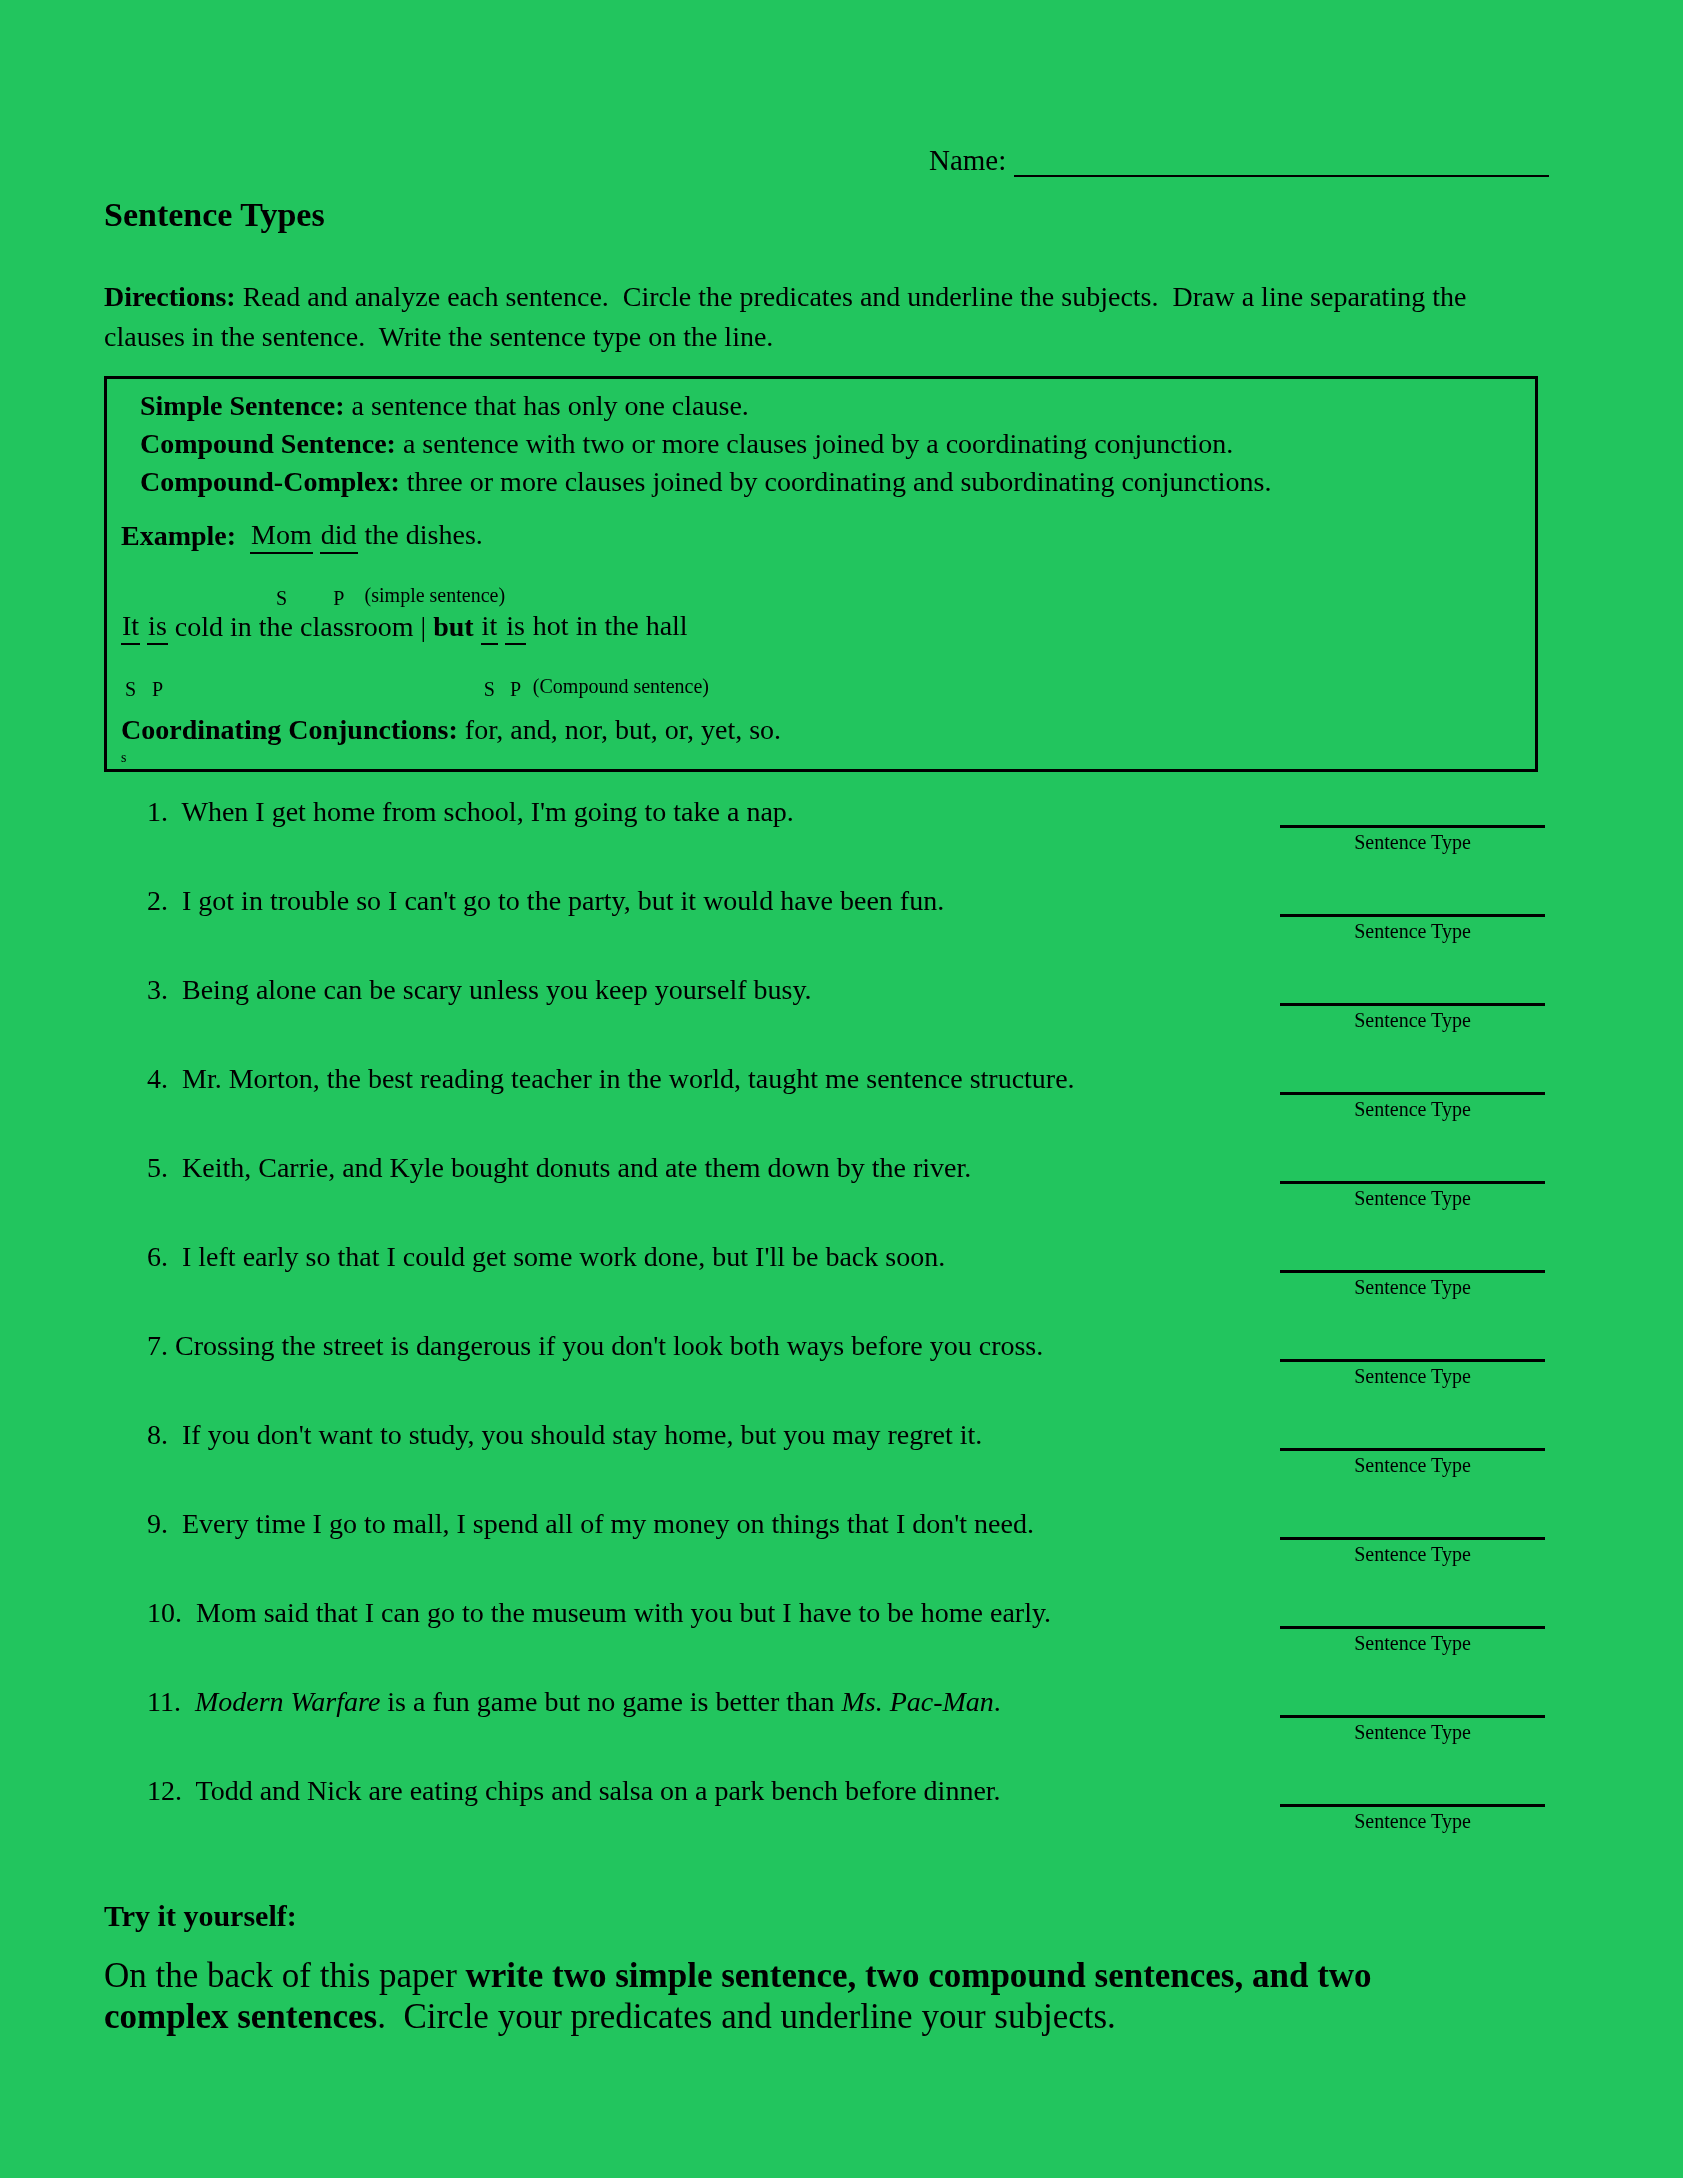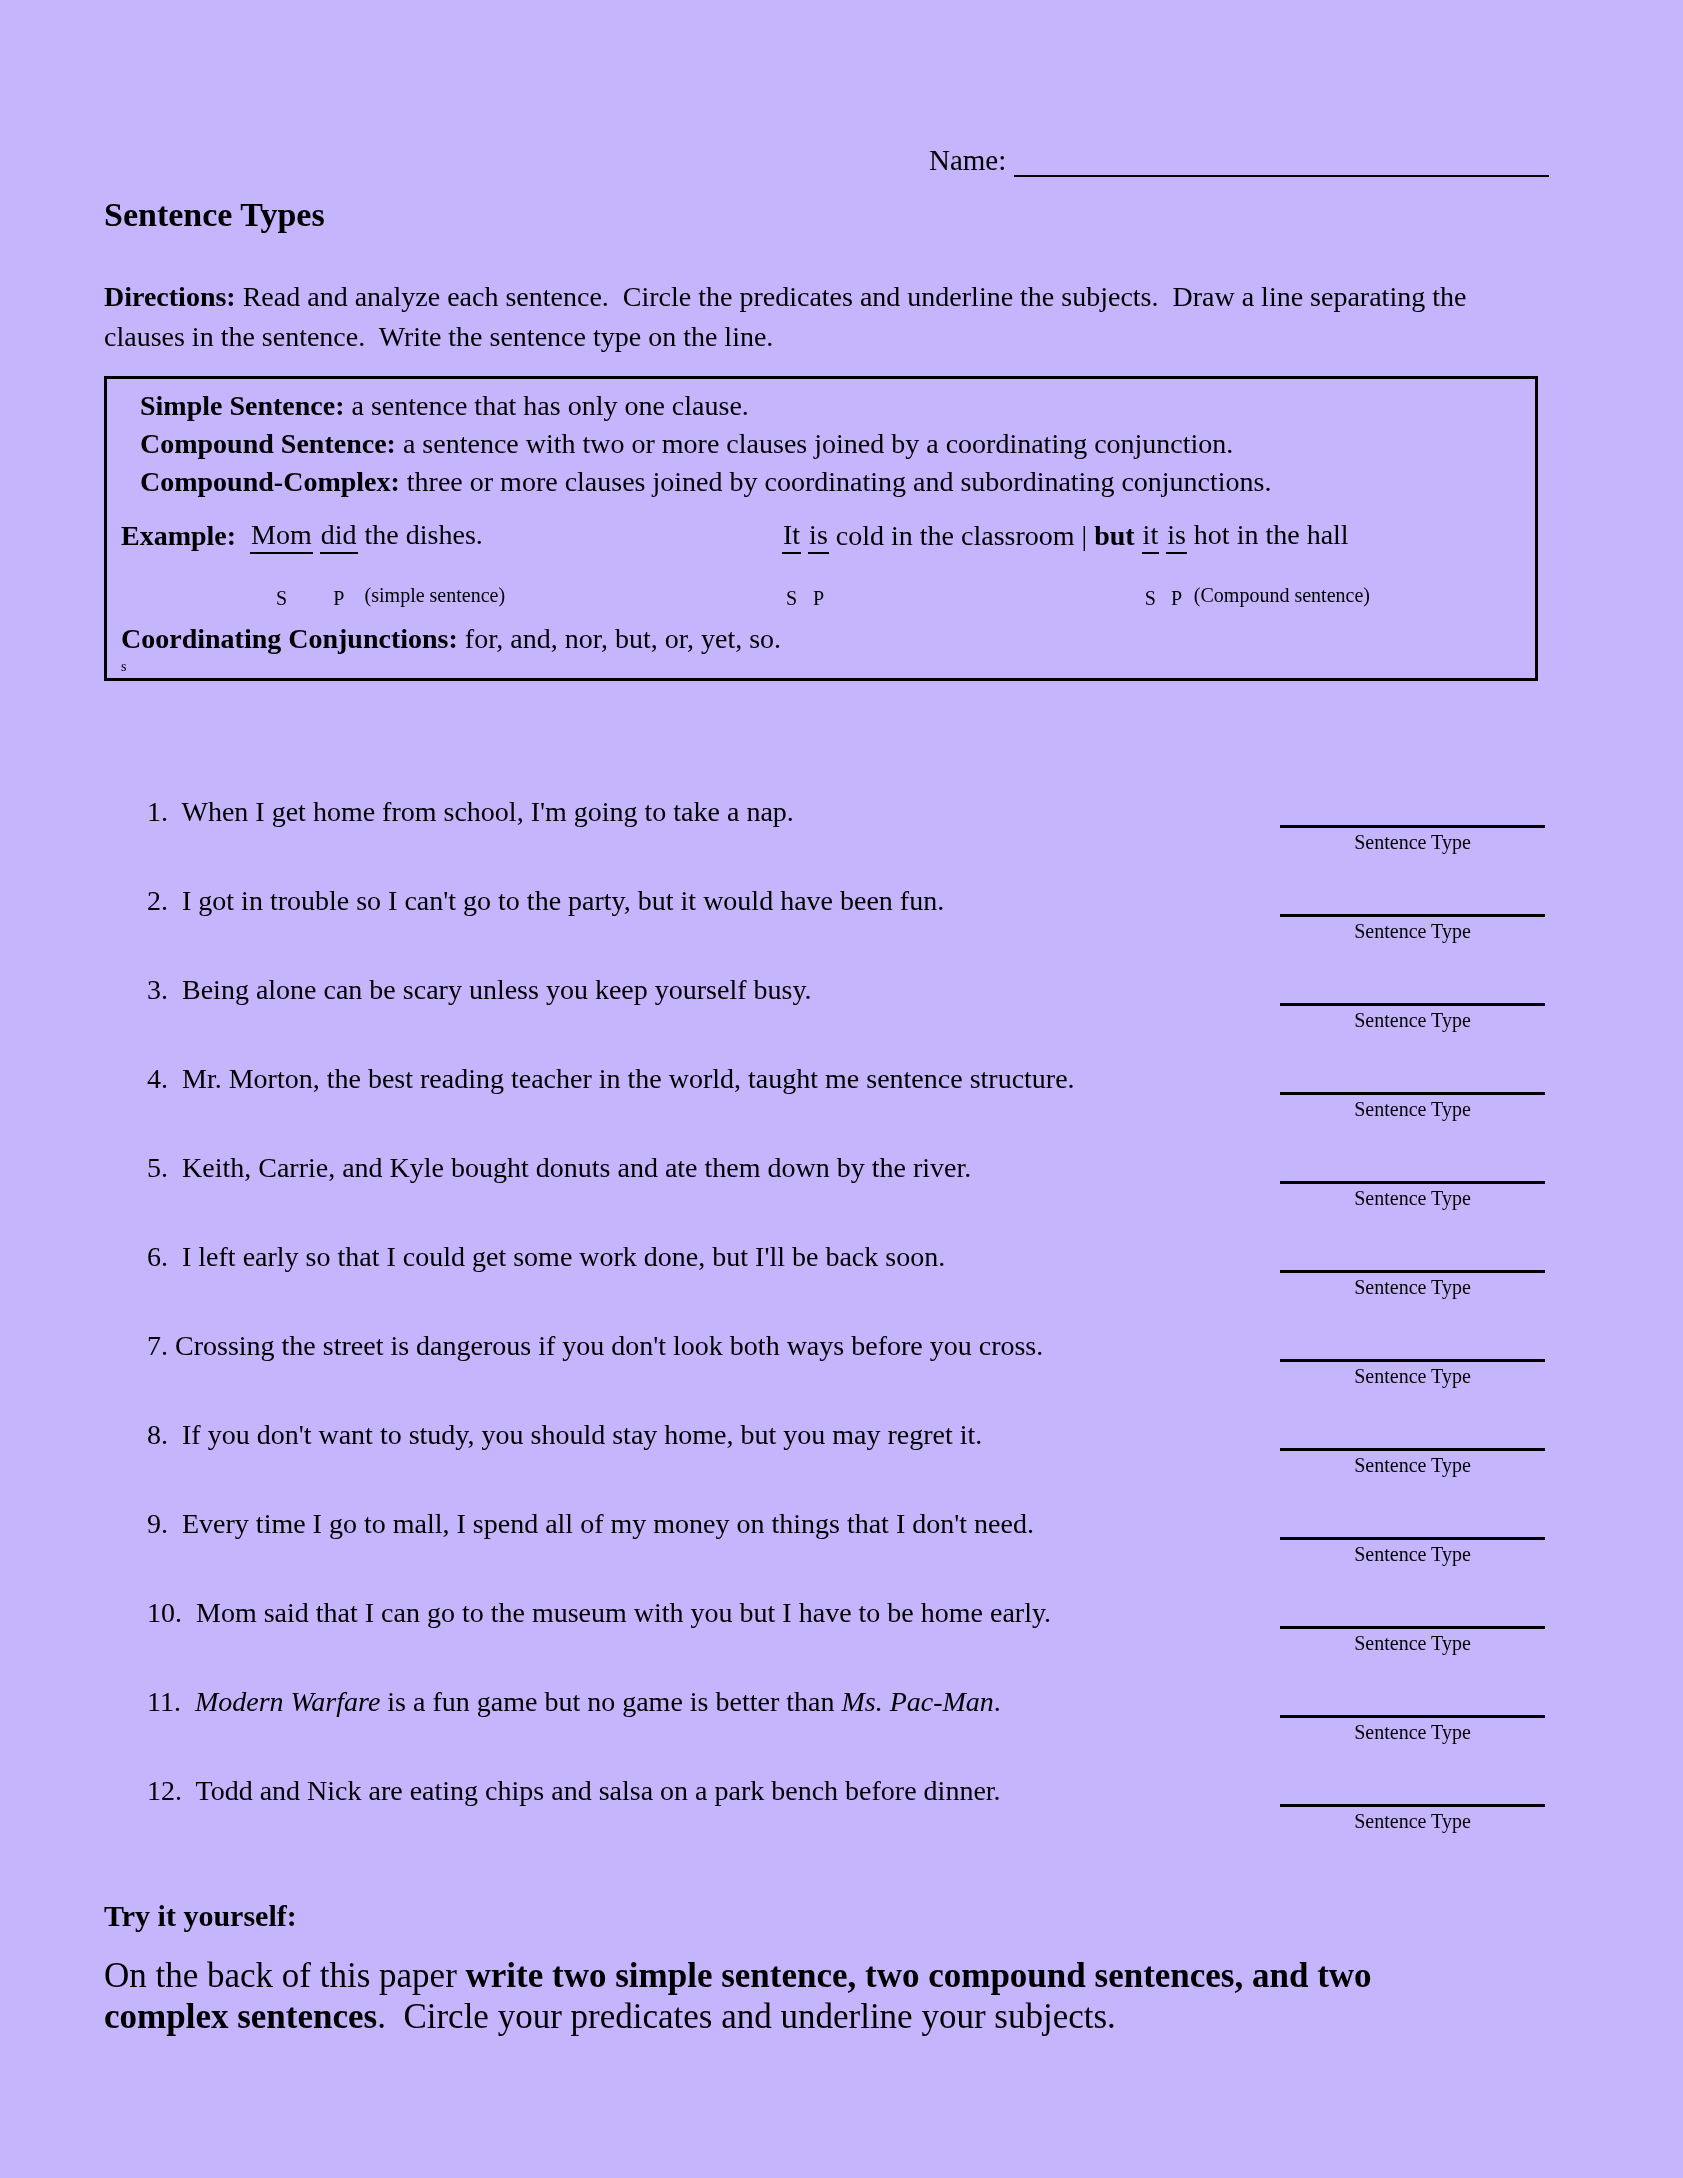--- a/index.html
+++ b/index.html
@@ -1,38 +1,38 @@
 <!DOCTYPE html>
 <html><head>
 <meta charset="utf-8">
 <style>
   html,body { margin:0; padding:0; background:#ffffff; }
   .page {
-    position:relative; width:1683px; height:2178px; background:#c4b5fd;
+    position:relative; width:1683px; height:2178px; background:#22c55e;
     font-family:"Liberation Serif", serif; color:#000;
     overflow:hidden;
   }
   
   .name-row { position:absolute; top:144px; left:929px; display:flex; align-items:flex-end; font-size:29px; }
   .name-line { display:inline-block; width:535px; height:27px; border-bottom:2px solid #000; margin-left:8px; }
   
   .title { position:absolute; top:196px; left:104px; font-size:34px; font-weight:bold; }
   
   .directions { position:absolute; top:277px; left:104px; width:1416px; font-size:28px; line-height:40px; white-space:pre-wrap; }
   .directions b { white-space:pre-wrap; }
   
   .info-box {
     position:absolute; top:376px; left:104px; width:1434px; box-sizing:border-box;
     border:3px solid #000; padding:8px 14px 2px 14px;
     font-size:28px; line-height:38px;
   }
   .def-line { white-space:pre-wrap; }
   .def-line b { white-space:pre-wrap;margin-left:19px; }
   
-  .example-row { display:flex; margin:18px 0 10px 0; line-height:34px; }
+  .example-row { display:flex; margin:18px 0 10px 0; line-height:34px;flex-direction:column; }
   .example-left { width:661px; flex-shrink:0; }
   .example-right { flex:1; }
   .ex-label { margin-right:14px; }
   .wg { display:inline-flex; flex-direction:column; align-items:center; vertical-align:top;gap:32px; }
   .wg.note-left { align-items:flex-start; }
   .wg .w { line-height:32px; }
   .wg .u { border-bottom:2px solid #000; padding:0 1px 1px 1px; }
   .wg .sub { font-size:20px; line-height:24px; }
   .plain { white-space:pre-wrap; }
   .conj-line { white-space:pre-wrap; margin-top:10px; }

